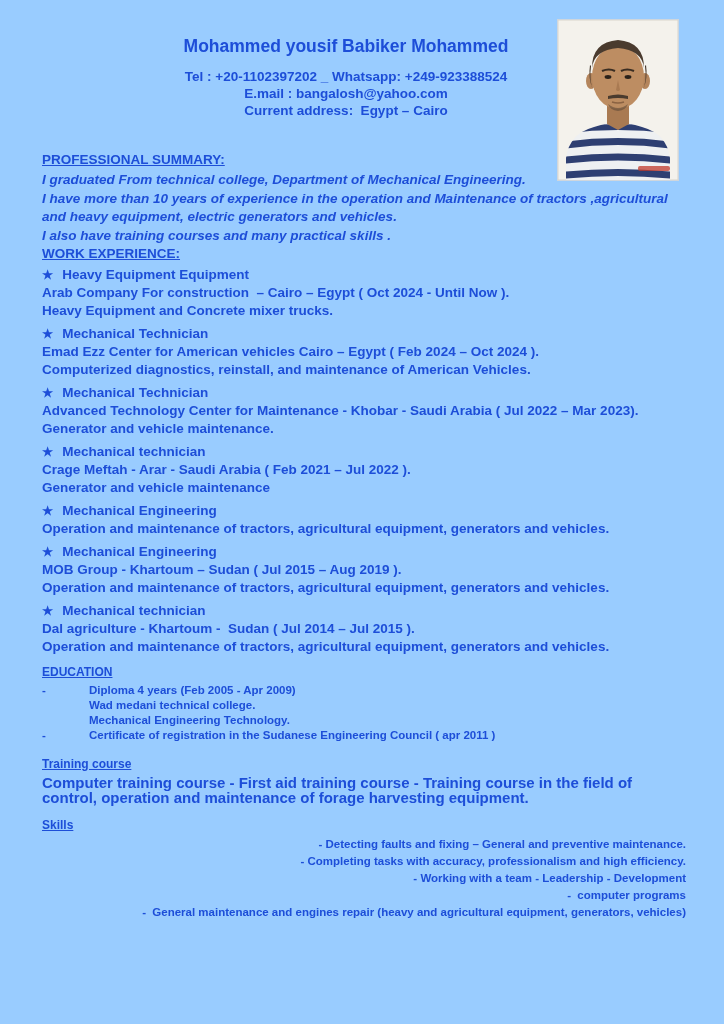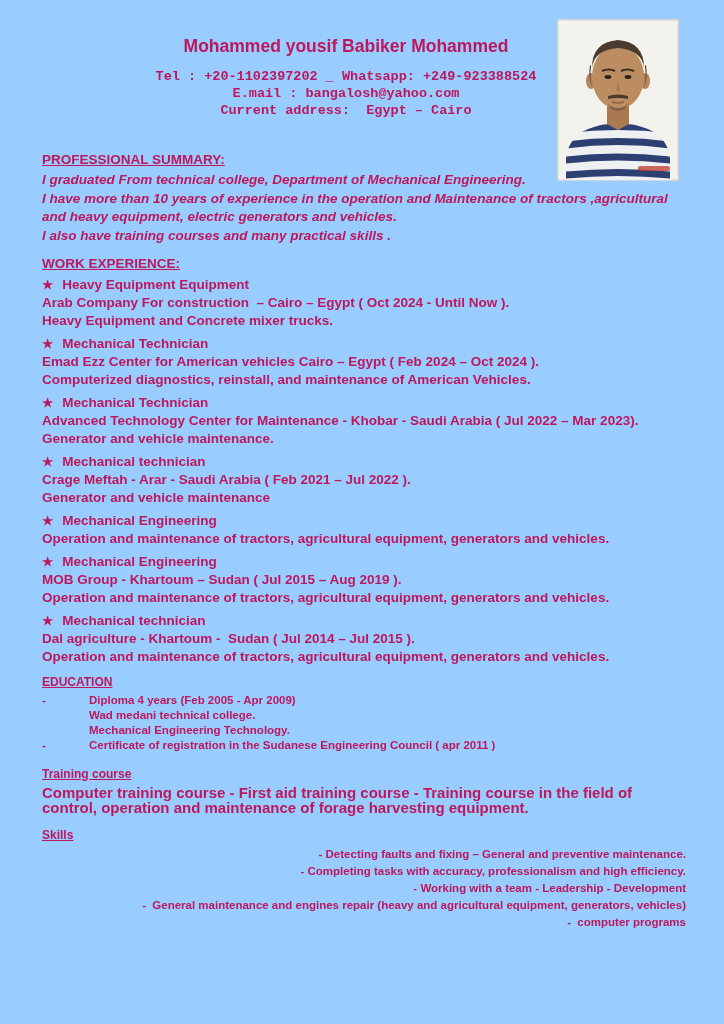--- a/index.html
+++ b/index.html
@@ -4,30 +4,30 @@
 <style>
   * { margin: 0; padding: 0; box-sizing: border-box; }
   html, body { background: #7fa8cc; }
   .page {
     position: relative;
     width: 724px;
     height: 1024px;
     background: #99CCFF;
     font-family: "Liberation Sans", sans-serif;
     font-weight: 700;
-    color: #be185d;
+    color: #1d4ed8;
     overflow: hidden;
     margin: 0 auto;
   }
   .content { padding: 36px 38px 0 42px; }
 
   
   .header-block { width: 608px; text-align: center; }
   .cv-name { font-size: 17.5px; line-height: 21px; margin-bottom: 11px; }
-  .contact-line { font-size: 13.5px; line-height: 17px; white-space: pre-wrap; font-family: Liberation Mono, monospace; }
+  .contact-line { font-size: 13.5px; line-height: 17px; white-space: pre-wrap; }
 
   
   .photo-frame {
     position: absolute;
     top: 20px;
     left: 558px;
     width: 120px;
     height: 160px;
     background: #f6f4ee;
     box-shadow: 0 0 0 1px #cfd6dd;
@@ -39,21 +39,21 @@
     font-size: 13.5px;
     line-height: 17px;
     text-decoration: underline;
     margin-bottom: 3px;
   }
   .section-title.small { font-size: 12px; line-height: 15px; }
 
   .summary-section { margin-top: 32px; }
   .summary-line { font-size: 13.5px; line-height: 18.5px; white-space: pre-wrap; font-style: italic; }
 
-  .work-section { margin-top: 10px; }
+  .work-section { margin-top: 0; }
   .job { margin-top: 4px; margin-bottom: 5px; }
   .job-line { font-size: 13.5px; line-height: 18px; white-space: pre-wrap; }
   .star { display: inline-block; margin-right: 9px; font-size: 12.5px; }
 
   .education-section { margin-top: 9px; }
   .edu-row { display: flex; font-size: 11.5px; line-height: 15px; }
   .edu-bullet { width: 47px; flex: none; }
   .edu-text { white-space: pre-wrap; }
 
   .training-section { margin-top: 14px; }
@@ -196,18 +196,18 @@
     <div class="training-section">
       <div class="section-title small">Training course</div>
       <div class="training-text">Computer training course - First aid training course - Training course in the field of control, operation and maintenance of forage harvesting equipment.</div>
     </div>
 
     <div class="skills-section">
       <div class="section-title small">Skills</div>
       <div class="skill-line">- Detecting faults and fixing – General and preventive maintenance.</div>
       <div class="skill-line">- Completing tasks with accuracy, professionalism and high efficiency.</div>
       <div class="skill-line">- Working with a team - Leadership - Development</div>
+      <div class="skill-line">-  computer programs</div>
       <div class="skill-line">-  General maintenance and engines repair (heavy and agricultural equipment, generators, vehicles)</div>
-      <div class="skill-line">-  computer programs</div>
     </div>
 
   </div>
 </div>
 
 </body></html>

